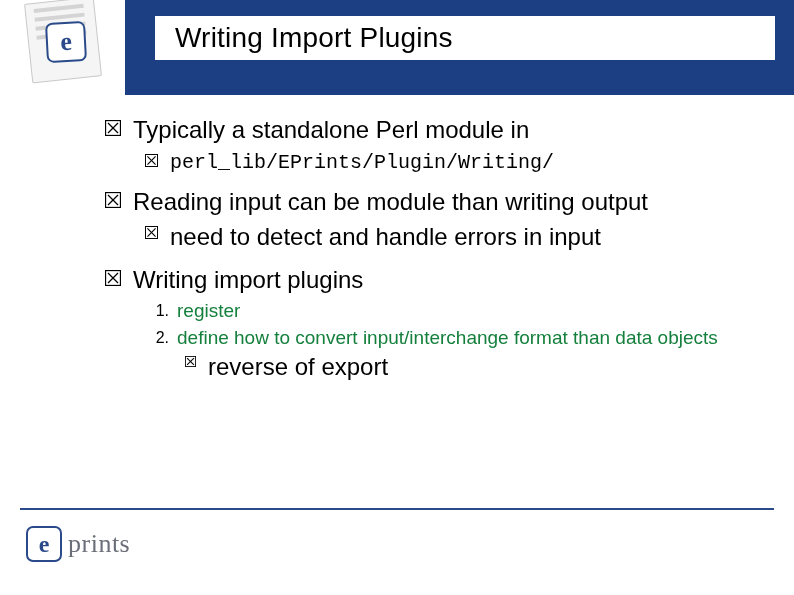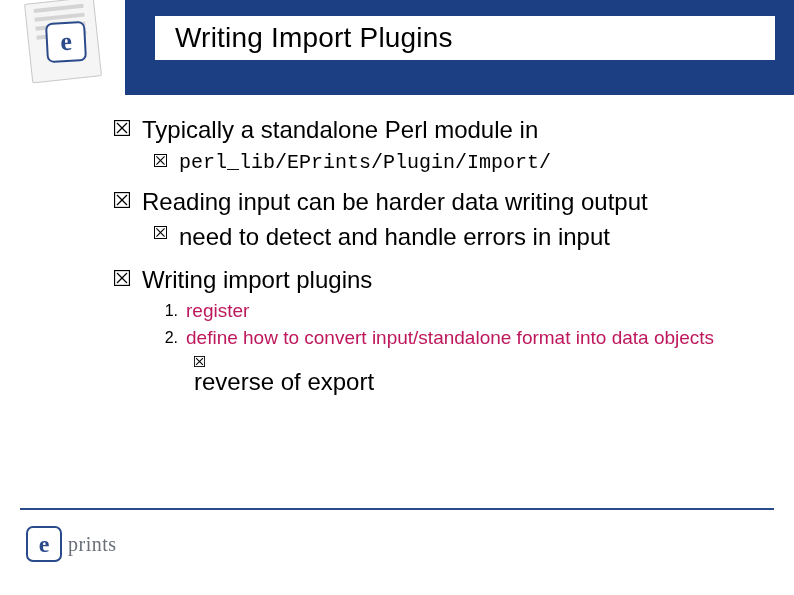--- a/index.html
+++ b/index.html
@@ -13,43 +13,43 @@
   .title-bar { position: absolute; top: 16px; left: 155px; width: 620px; height: 44px; background: #fff; display: flex; align-items: center; padding-left: 20px; }
   .title-text { font-size: 28px; color: #000; letter-spacing: 0.2px; }
   
   
   .corner-icon { position: absolute; top: 0; left: 20px; width: 85px; height: 85px; }
   .corner-icon .paper { position: absolute; top: 0; left: 8px; width: 70px; height: 80px; background: #f5f5f5; border: 1px solid #c8c8c8; transform: rotate(-6deg); border-radius: 2px; }
   .corner-icon .paper::before { content: ""; position: absolute; top: 5px; left: 8px; width: 50px; height: 4px; background: #d4d4d4; box-shadow: 0 9px 0 #d4d4d4, 0 18px 0 #d4d4d4, 0 27px 0 #d4d4d4; }
   .corner-icon .e-badge { position: absolute; top: 22px; left: 26px; width: 40px; height: 40px; background: #fff; border: 2px solid #2a4a8a; border-radius: 7px; display: flex; align-items: center; justify-content: center; font-weight: bold; font-size: 26px; color: #2a4a8a; font-family: Georgia, serif; transform: rotate(-3deg); }
   
   
-  .content { position: absolute; top: 115px; left: 114px; width: 660px; }
+  .content { position: absolute; top: 115px; left: 105px; width: 660px; }
   .bullet-row { display: flex; align-items: flex-start; margin-bottom: 4px; }
   .bullet-row.lv1 { margin-left: 0; }
   .bullet-row.lv2 { margin-left: 40px; }
-  .bullet-row.lv3 { margin-left: 80px; flex-direction: column; }
+  .bullet-row.lv3 { margin-left: 80px; }
   .chk { flex: 0 0 auto; margin-right: 12px; margin-top: 5px; }
   .chk.lg { width: 16px; height: 16px; }
   .chk.md { width: 13px; height: 13px; margin-top: 4px; }
   .chk.sm { width: 11px; height: 11px; margin-top: 4px; }
   .chk svg { width: 100%; height: 100%; display: block; }
   .txt { font-size: 24px; color: #000; line-height: 1.28; }
   .txt.sm { font-size: 24px; }
   .txt.code { font-family: "Courier New", monospace; font-size: 20px; }
   .num-row { display: flex; align-items: flex-start; margin-left: 40px; margin-bottom: 2px; }
   .num { flex: 0 0 auto; width: 24px; font-size: 16px; color: #000; margin-right: 8px; margin-top: 3px; text-align: right; }
-  .num-txt { font-size: 19px; color: #be185d; line-height: 1.28; }
+  .num-txt { font-size: 19px; color: #15803d; line-height: 1.28; }
   .gap-md { height: 8px; }
   
   
   .footer-rule { position: absolute; left: 20px; top: 508px; width: 754px; height: 2px; background: #2a4a8a; }
   .footer-logo { position: absolute; left: 26px; top: 520px; width: 140px; height: 48px; display: flex; align-items: center; }
   .logo-e { width: 36px; height: 36px; border: 2px solid #2a4a8a; border-radius: 7px; display: flex; align-items: center; justify-content: center; font-weight: bold; font-size: 24px; color: #2a4a8a; font-family: Georgia, serif; margin-right: 6px; }
-  .logo-text { font-size: 20px; color: #6a6f78; font-family: Georgia, serif; letter-spacing: 0.5px; }
+  .logo-text { font-size: 26px; color: #6a6f78; font-family: Georgia, serif; letter-spacing: 0.5px; }
 </style>
 </head>
 <body>
 
 <div class="slide">
 
   <div class="header-band">
     <div class="header-gray"></div>
     <div class="header-blue"></div>
     <div class="title-bar">
@@ -74,33 +74,33 @@
       <span class="txt">Typically a standalone Perl module in</span>
     </div>
     <div class="bullet-row lv2">
       <span class="chk md">
         <svg viewBox="0 0 16 16">
             <rect x="0.5" y="0.5" width="15" height="15" fill="none" stroke="#000" stroke-width="1.4"></rect>
             <line x1="3" y1="3" x2="13" y2="13" stroke="#000" stroke-width="1.4"></line>
             <line x1="13" y1="3" x2="3" y2="13" stroke="#000" stroke-width="1.4"></line>
           </svg>
       </span>
-      <span class="txt code">perl_lib/EPrints/Plugin/Import/</span>
+      <span class="txt code">perl_lib/EPrints/Plugin/Writing/</span>
     </div>
     <div class="gap-md"></div>
 
     <div class="bullet-row lv1">
       <span class="chk lg">
         <svg viewBox="0 0 16 16">
             <rect x="0.5" y="0.5" width="15" height="15" fill="none" stroke="#000" stroke-width="1.3"></rect>
             <line x1="3" y1="3" x2="13" y2="13" stroke="#000" stroke-width="1.3"></line>
             <line x1="13" y1="3" x2="3" y2="13" stroke="#000" stroke-width="1.3"></line>
           </svg>
       </span>
-      <span class="txt">Reading input can be harder data writing output</span>
+      <span class="txt">Reading input can be module than writing output</span>
     </div>
     <div class="bullet-row lv2">
       <span class="chk md">
         <svg viewBox="0 0 16 16">
             <rect x="0.5" y="0.5" width="15" height="15" fill="none" stroke="#000" stroke-width="1.4"></rect>
             <line x1="3" y1="3" x2="13" y2="13" stroke="#000" stroke-width="1.4"></line>
             <line x1="13" y1="3" x2="3" y2="13" stroke="#000" stroke-width="1.4"></line>
           </svg>
       </span>
       <span class="txt sm">need to detect and handle errors in input</span>
@@ -116,21 +116,21 @@
           </svg>
       </span>
       <span class="txt">Writing import plugins</span>
     </div>
     <div class="num-row">
       <span class="num">1.</span>
       <span class="num-txt">register</span>
     </div>
     <div class="num-row">
       <span class="num">2.</span>
-      <span class="num-txt">define how to convert input/standalone format into data objects</span>
+      <span class="num-txt">define how to convert input/interchange format than data objects</span>
     </div>
     <div class="bullet-row lv3">
       <span class="chk sm">
         <svg viewBox="0 0 16 16">
             <rect x="0.5" y="0.5" width="15" height="15" fill="none" stroke="#000" stroke-width="1.5"></rect>
             <line x1="3" y1="3" x2="13" y2="13" stroke="#000" stroke-width="1.5"></line>
             <line x1="13" y1="3" x2="3" y2="13" stroke="#000" stroke-width="1.5"></line>
           </svg>
       </span>
       <span class="txt sm">reverse of export</span>

